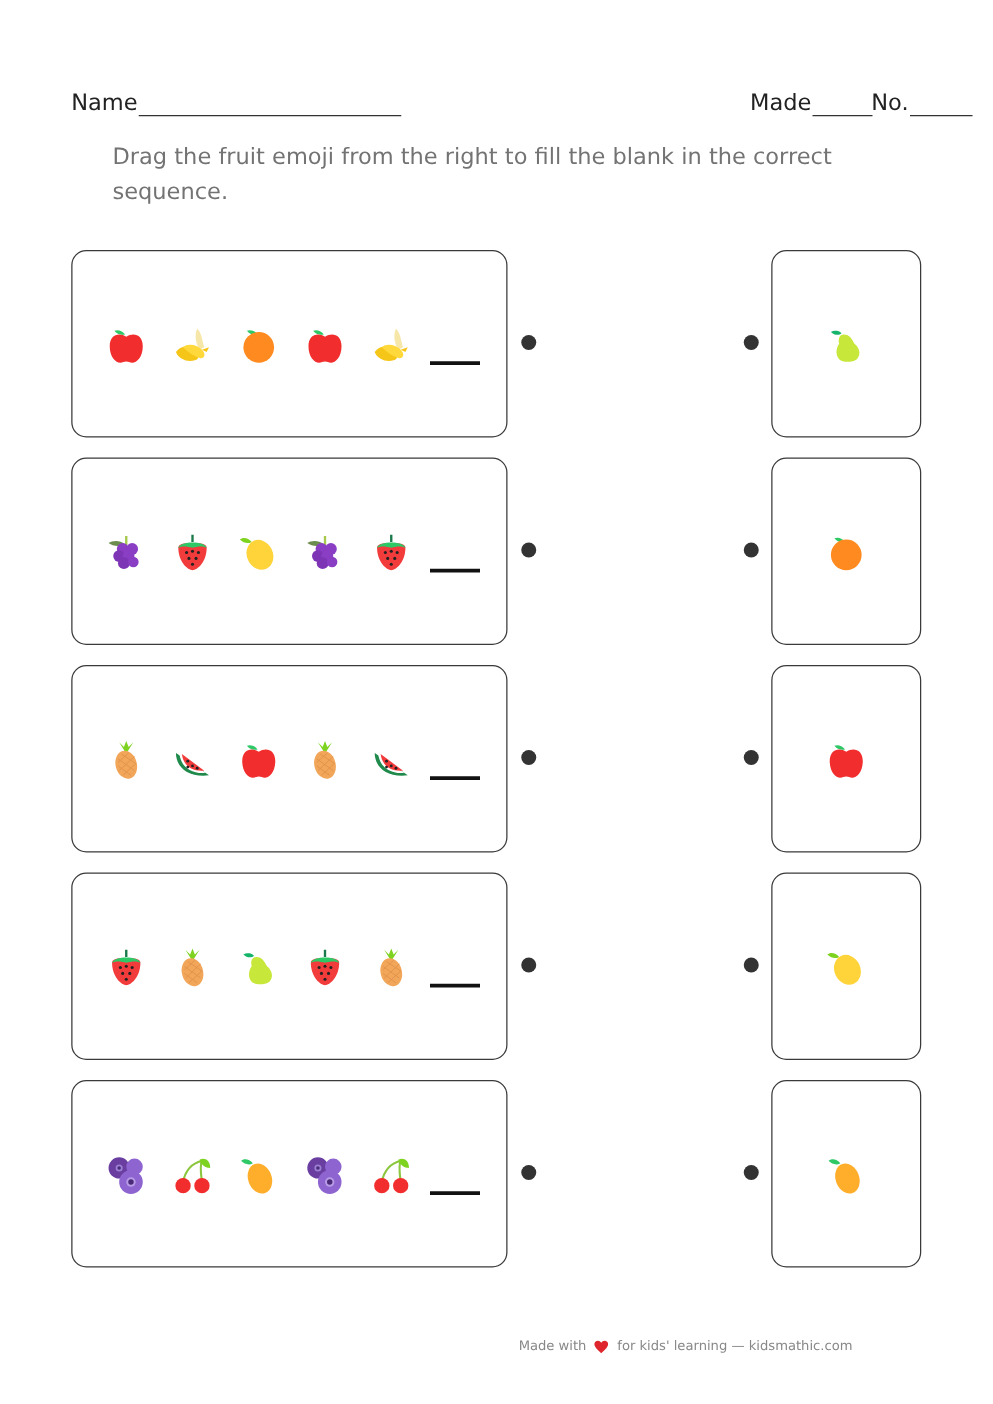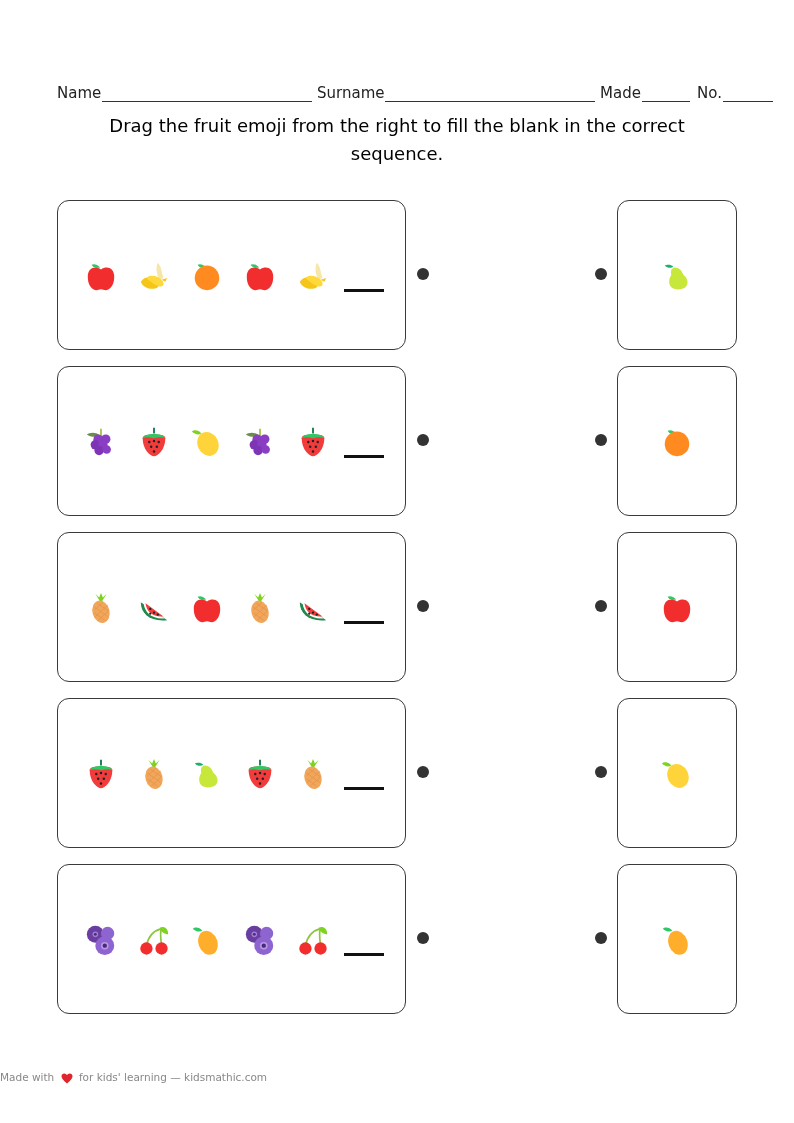--- a/index.html
+++ b/index.html
@@ -1,33 +1,33 @@
 <!DOCTYPE html>
 <html><head>
 <meta charset="utf-8">
 <style>
   * { box-sizing: border-box; margin: 0; padding: 0; }
   html, body { width: 794px; height: 1123px; background: #ffffff; }
   body { position: relative; font-family: "DejaVu Sans", sans-serif; color: #333333; overflow: hidden; }
 
-  .header-row { position: absolute; top: 84px; left: 57px; width: 716px; height: 20px; font-size: 15px; color: #222; }
+  .header-row { position: absolute; top: 72px; left: 57px; width: 716px; height: 20px; font-size: 18px; color: #222; }
   .hf { position: absolute; top: 0; display: flex; align-items: flex-end; white-space: nowrap; }
   .hf .line { border-bottom: 1px solid #333; height: 14px; margin-left: 1px; }
 
-  .instruction { position: absolute; top: 112px; left: 90px; width: 614px; text-align: center; font-size: 18px; line-height: 28px; color: #000000; }
+  .instruction { position: absolute; top: 112px; left: 90px; width: 614px; font-size: 18px; line-height: 28px; color: #737373; }
 
   .q-box { position: absolute; left: 57px; width: 349px; height: 150px; border: 1.6px solid #3a3a3a; border-radius: 12px; background: #fff; }
   .a-box { position: absolute; left: 617px; width: 120px; height: 150px; border: 1.6px solid #3a3a3a; border-radius: 12px; background: #fff; }
   .dot { position: absolute; width: 12px; height: 12px; border-radius: 50%; background: #333; }
   .seq { position: absolute; top: 58px; left: 26px; display: flex; align-items: center; }
   .seq .fruit { width: 34px; height: 34px; margin-right: 19px; display: block; }
   .blank { position: absolute; left: 286px; top: 88px; width: 40px; height: 3px; background: #111; }
   .a-box .fruit { position: absolute; left: 42px; top: 58px; width: 34px; height: 34px; }
 
-  .footer { position: absolute; top: 1071px; left: 0; width: 682px; text-align: left; font-size: 10.5px; color: #888; }
+  .footer { position: absolute; top: 1071px; left: 0; width: 682px; text-align: right; font-size: 10.5px; color: #888; }
   .footer .heart { display: inline-block; vertical-align: middle; width: 12px; height: 11px; margin: 0 3px; }
 </style>
 </head>
 <body>
 
 <svg width="0" height="0" style="position:absolute">
   <defs>
     <symbol id="apple" viewBox="0 0 36 36">
       <path d="M17 9 C14 5 10 5 8 6 C10 9 14 10 17 9Z" fill="#2ec866"></path>
       <path d="M18 11 C12 7 4 9 4 19 C4 28 9 33 13 33 C15 33 16 32 18 32 C20 32 21 33 23 33 C27 33 32 28 32 19 C32 9 24 7 18 11Z" fill="#f22d2d"></path>
@@ -109,24 +109,20 @@
       <path d="M12 21 C5 15 1 11 1 6.5 C1 3 3.5 1 6.5 1 C9 1 10.8 2.5 12 4.3 C13.2 2.5 15 1 17.5 1 C20.5 1 23 3 23 6.5 C23 11 19 15 12 21Z" fill="#e0262d"></path>
     </symbol>
   </defs>
 </svg>
 
 <div class="header-row">
   <div class="hf" style="left:0px">
     <span>Name</span>
     <span class="line" style="width:210px"></span>
   </div>
-  <div class="hf" style="left:260px">
-    <span>Surname</span>
-    <span class="line" style="width:210px"></span>
-  </div>
   <div class="hf" style="left:543px">
     <span>Made</span>
     <span class="line" style="width:48px"></span>
   </div>
   <div class="hf" style="left:640px">
     <span>No.</span>
     <span class="line" style="width:50px"></span>
   </div>
 </div>
 

